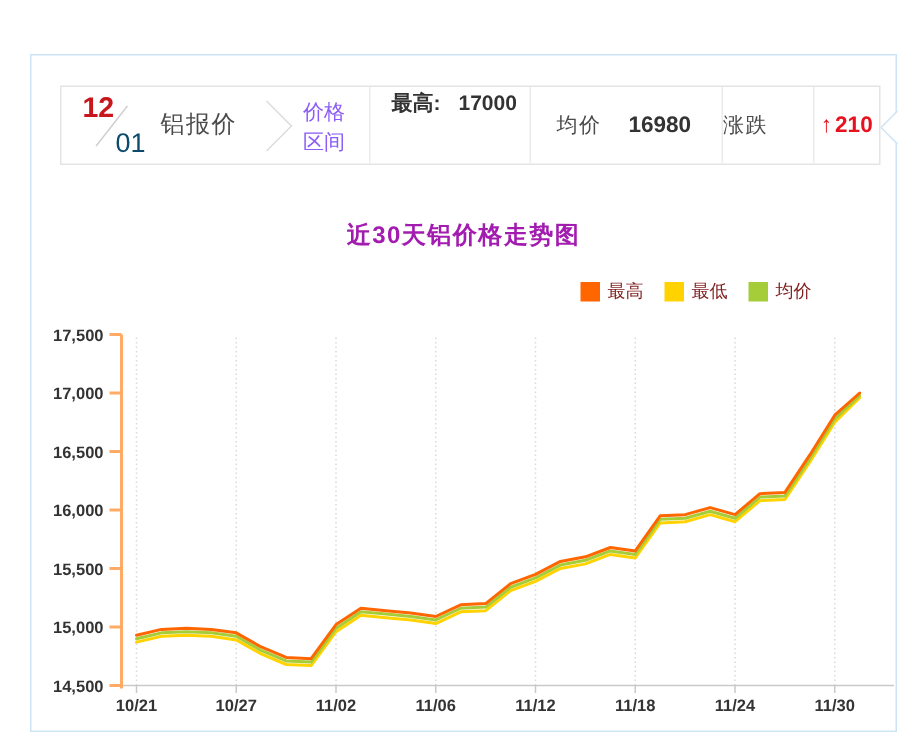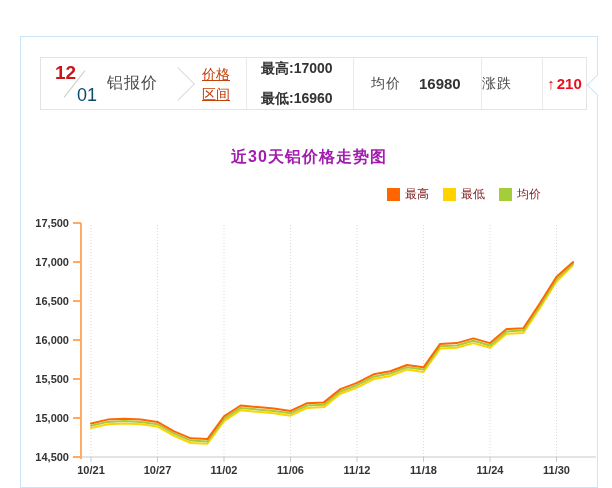--- a/index.html
+++ b/index.html
@@ -16,25 +16,25 @@
   .sep { border-left:1px solid #ebebeb; }
   .cellA { width:145px; padding-left:14px; position:relative; }
   .datebox { position:relative; width:42px; height:40px; margin-right:10px;text-align:right; }
   .datebox .m { position:absolute; left:0; top:-2px; color:#c8161d; font-size:19px; font-weight:bold; }
   .datebox .d { position:absolute; right:0; bottom:-2px; color:#0c4a6e; font-size:18px;margin-left:33px; }
   .datebox .slash { position:absolute; left:19px; top:3px; width:1px; height:34px; background:#ccc;
                     transform:rotate(38deg); }
   .product { font-size:16px; color:#4a4a4a; letter-spacing:1px; white-space:nowrap; }
   .chev { position:absolute; right:-4px; top:14px; width:24px; height:24px;
           border-top:1px solid #dcdcdc; border-right:1px solid #dcdcdc; transform:rotate(45deg); background:transparent; }
-  .cellB { width:60px; flex-direction:column; justify-content:center; font-size:14px; color:#c2410c; line-height:20px;text-decoration:underline; }
-  .cellC { width:107px; flex-direction:column; align-items:flex-start; justify-content:space-between;
+  .cellB { width:60px; flex-direction:column; justify-content:center; font-size:14px; color:#8b5cf6; line-height:20px; }
+  .cellC { width:107px; flex-direction:column; align-items:flex-start; justify-content:flex-start;
            padding-left:14px; font-size:14px; color:#333; line-height:21px; }
   .cellC .lbl { font-weight:bold; }
-  .cellC .val { font-weight:bold; }
+  .cellC .val { font-weight:bold; margin-left:12px; }
   .cellC .row { display:flex; }
   .cellD { width:128px; padding-left:17px; }
   .cellD .avg-l { font-size:14px; color:#4a4a4a; letter-spacing:1px; }
   .cellD .avg-v { font-size:15px; font-weight:bold; color:#333; margin-left:18px; }
   .cellE { width:61px; justify-content:flex-start; font-size:14px; color:#4a4a4a; letter-spacing:1px; }
   .cellF { flex:1; justify-content:center; font-size:15px; font-weight:bold; color:#e8111d; }
   .cellF .arrow { font-size:15px; margin-right:2px; }
   .chart-title { position:absolute; top:110px; left:0; width:100%; text-align:center;
                  font-size:16px; font-weight:bold; color:#a21caf; letter-spacing:1px; }
   .unit-label { position:absolute; left:14px; top:148px; font-size:12px; color:#c03a3a; }
@@ -65,24 +65,20 @@
 
     <div class="qcell cellB">
       <span>价格</span>
       <span>区间</span>
     </div>
 
     <div class="qcell cellC sep">
       <span class="row">
         <span class="lbl">最高:</span>
         <span class="val">17000</span>
-      </span>
-      <span class="row">
-        <span class="lbl">最低:</span>
-        <span class="val">16960</span>
       </span>
     </div>
 
     <div class="qcell cellD sep">
       <span class="avg-l">均价</span>
       <span class="avg-v">16980</span>
     </div>
 
     <div class="qcell cellE sep">
       <span>涨跌</span>

